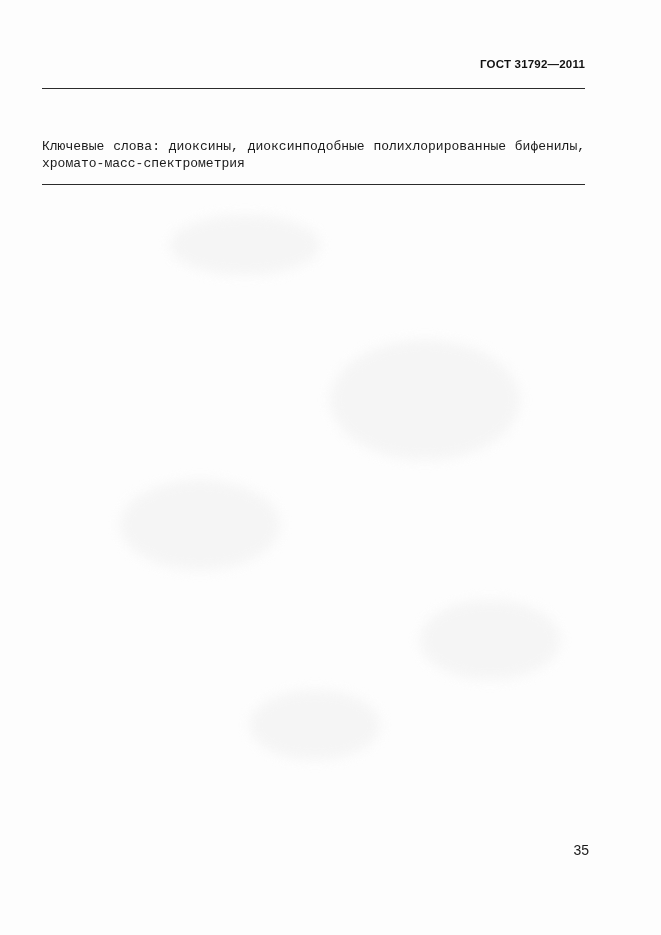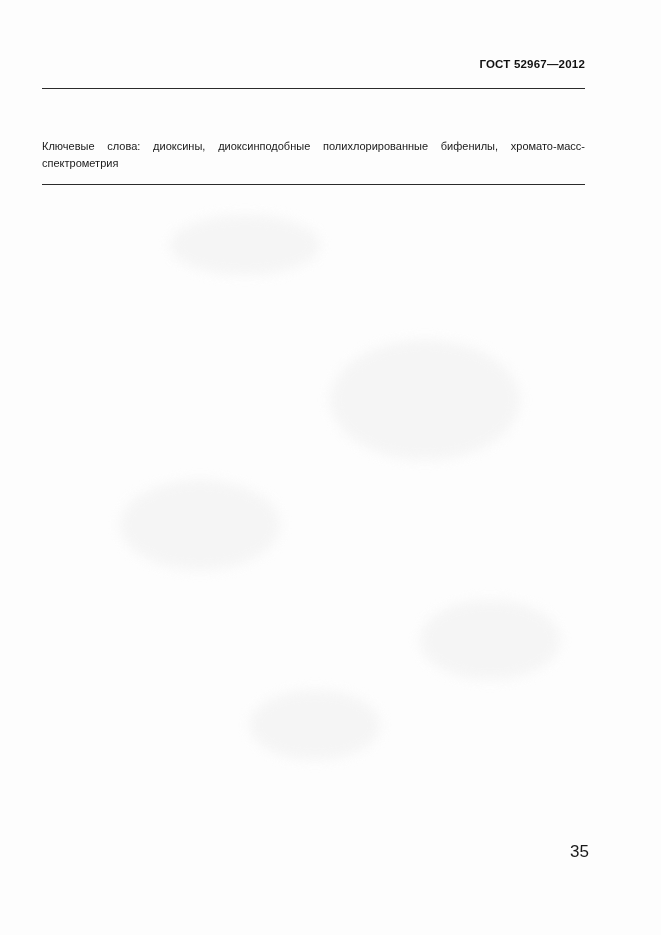--- a/index.html
+++ b/index.html
@@ -76,56 +76,57 @@
     top: 0;
     white-space: nowrap;
   }
 
   
   .keywords {
     position: absolute;
     left: 42px;
     top: 138px;
     width: 543px;
-    font-size: 11px;
+    font-size: 13px;
     line-height: 17px;
     text-align: justify;
     color: #1a1a1a;
+    font-family: Liberation Mono, monospace;
   }
 
   
   .smudge {
     position: absolute;
     border-radius: 50%;
     background: #f4f4f4;
     filter: blur(6px);
     opacity: 0.85;
   }
 
   
   .page-number {
     position: absolute;
     right: 72px;
     top: 842px;
-    font-size: 17px;
+    font-size: 14px;
     color: #1a1a1a;
   }
 </style>
 </head>
 <body>
 
 <div class="page">
 
   <div class="smudge" style="left:170px; top:215px; width:150px; height:60px;"></div>
   <div class="smudge" style="left:330px; top:340px; width:190px; height:120px;"></div>
   <div class="smudge" style="left:120px; top:480px; width:160px; height:90px;"></div>
   <div class="smudge" style="left:420px; top:600px; width:140px; height:80px;"></div>
   <div class="smudge" style="left:250px; top:690px; width:130px; height:70px;"></div>
 
-  <div class="doc-header">ГОСТ 52967—2012</div>
+  <div class="doc-header">ГОСТ 31792—2011</div>
 
   <div class="rule rule-top"></div>
 
 
   <div class="keywords">Ключевые слова: диоксины, диоксинподобные полихлорированные бифенилы, хромато-масс-спектрометрия</div>
 
   <div class="rule rule-bottom"></div>
 
   <div class="page-number">35</div>
 

